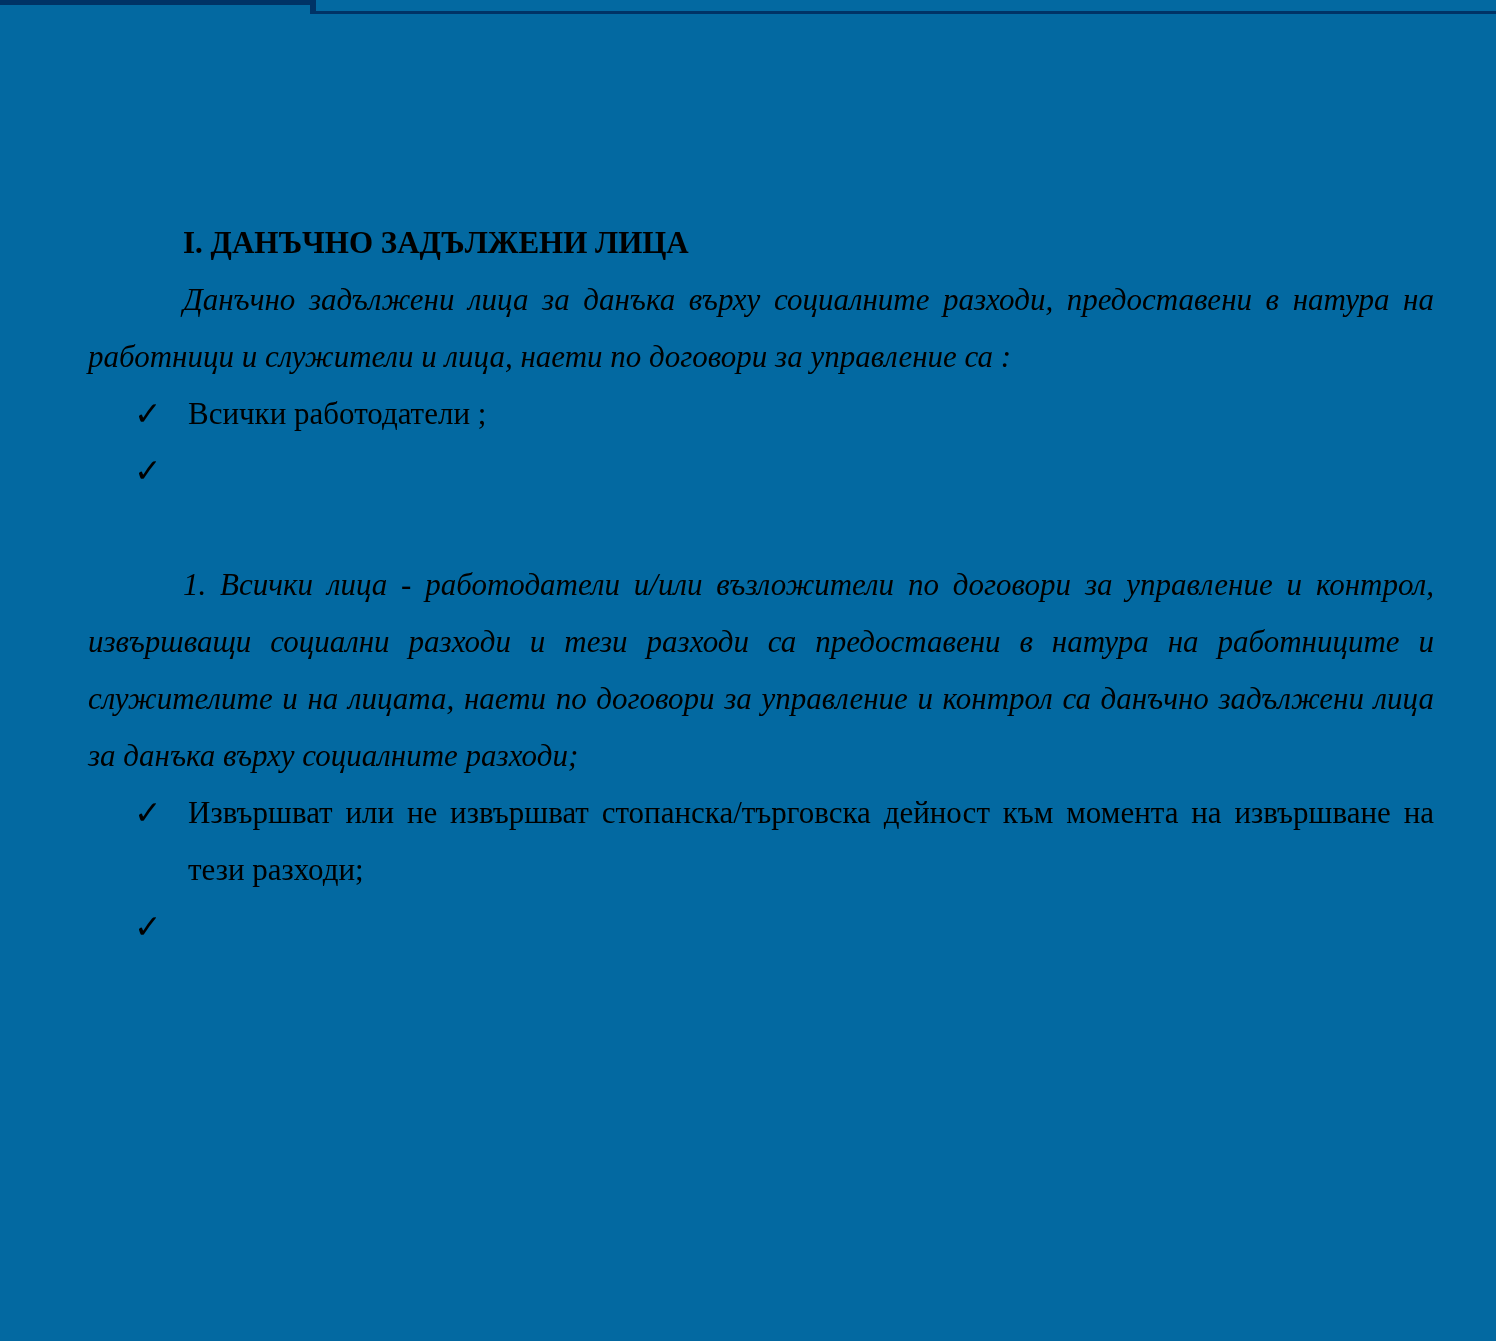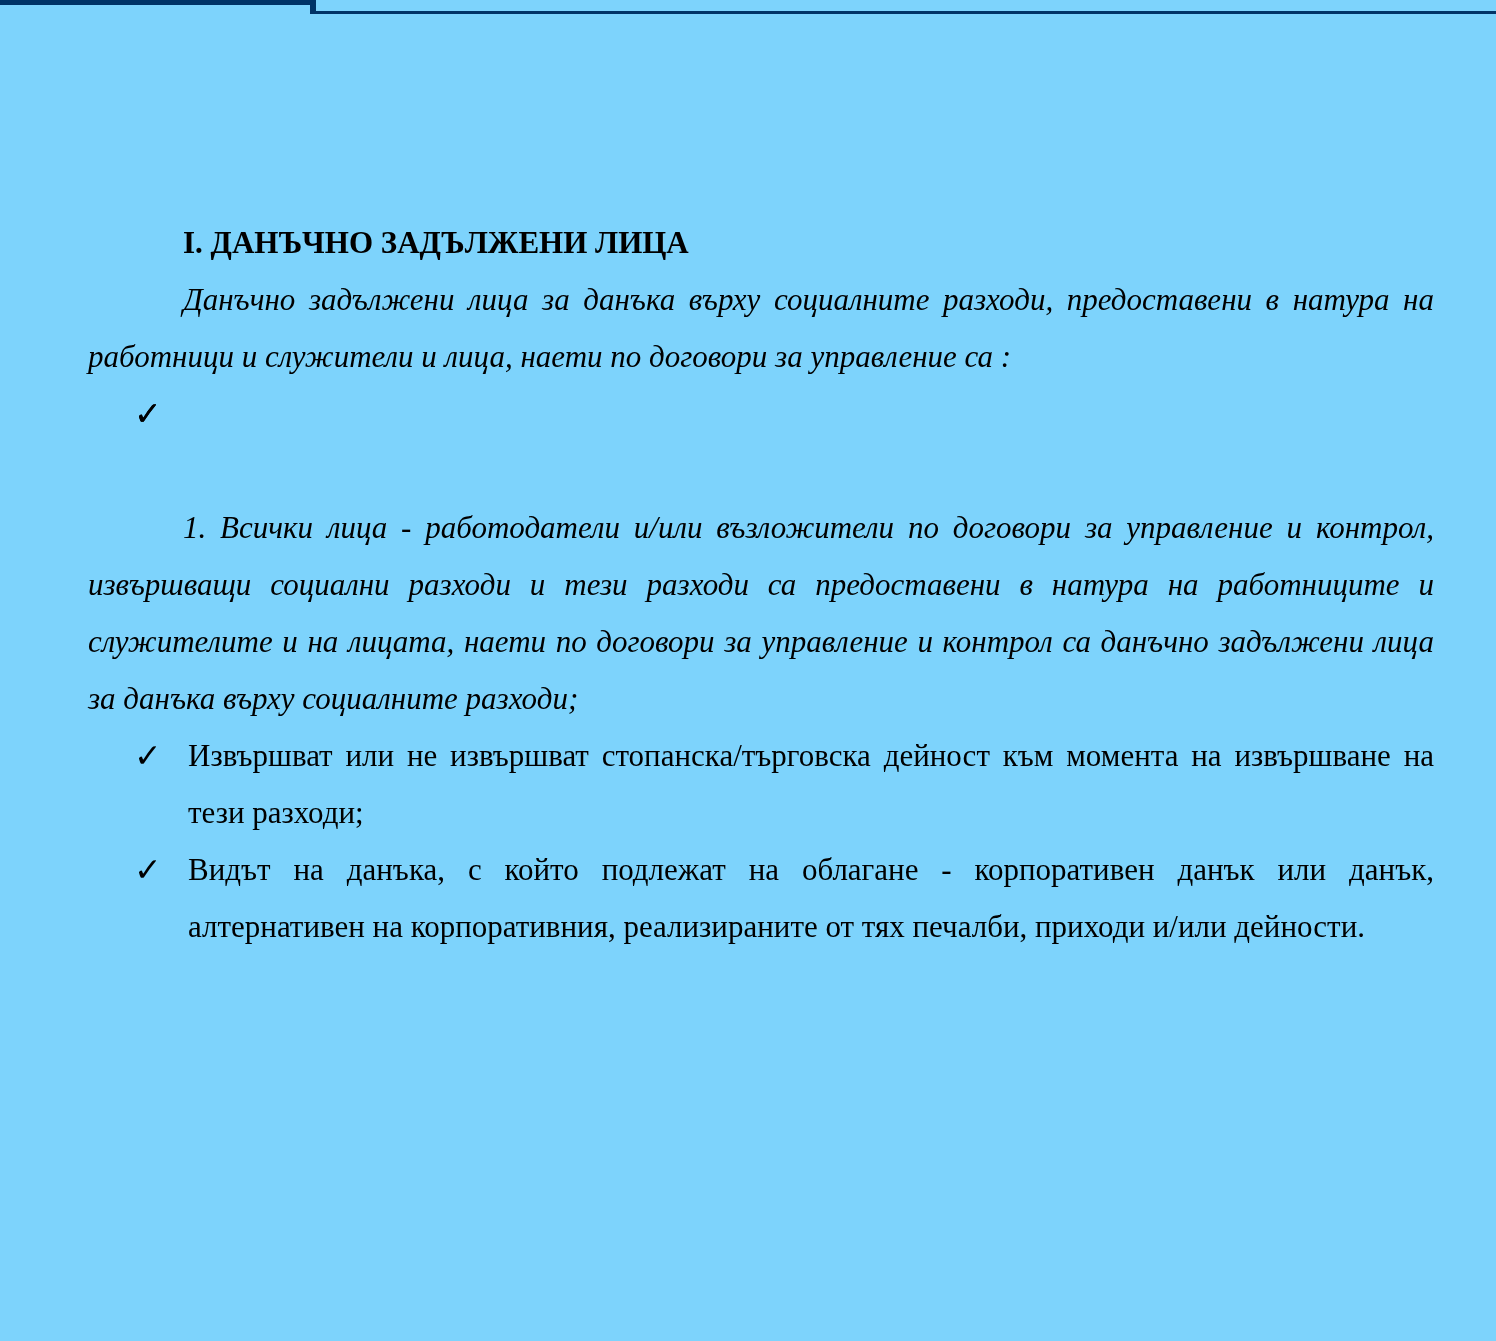--- a/index.html
+++ b/index.html
@@ -1,21 +1,21 @@
 <!DOCTYPE html>
 <html><head>
 <meta charset="utf-8">
 <style>
   * { margin: 0; padding: 0; box-sizing: border-box; }
   html, body { background: #ffffff; }
   .page {
     position: relative;
     width: 1496px;
     height: 1341px;
-    background: #7dd3fc;
+    background: #0369a1;
     overflow: hidden;
     font-family: "Liberation Serif", "DejaVu Serif", serif;
     font-size: 31px;
     line-height: 57px;
     color: #000000;
   }
   
   .rule-left {
     position: absolute; left: 0; top: 9; width: 312px; height: 5px;
     background: #003366;
@@ -72,20 +72,21 @@
 
   <div class="content">
 
     <div class="heading">I. ДАНЪЧНО ЗАДЪЛЖЕНИ ЛИЦА</div>
 
     <div class="para">Данъчно задължени лица за данъка върху социалните разходи, предоставени в натура на работници и служители и лица, наети по договори за управление са :</div>
 
     <ul class="checklist">
       <li>
         <span class="check">✓</span>
+        <span>Всички работодатели ;</span>
       </li>
       <li>
         <span class="check">✓</span>
       </li>
     </ul>
 
     <div class="spacer"></div>
 
 
     <div class="spacer"></div>
@@ -93,18 +94,17 @@
     <div class="para">1. Всички лица - работодатели и/или възложители по договори за управление и контрол, извършващи социални разходи и тези разходи са предоставени в натура на работниците и служителите и на лицата, наети по договори за управление и контрол са данъчно задължени лица за данъка върху социалните разходи;</div>
 
 
     <ul class="checklist justified">
       <li>
         <span class="check">✓</span>
         <span>Извършват или не извършват стопанска/търговска дейност към момента на извършване на тези разходи;</span>
       </li>
       <li>
         <span class="check">✓</span>
-        <span>Видът на данъка, с който подлежат на облагане - корпоративен данък или данък, алтернативен на корпоративния, реализираните от тях печалби, приходи и/или дейности.</span>
       </li>
     </ul>
 
   </div>
 </div>
 
 </body></html>

